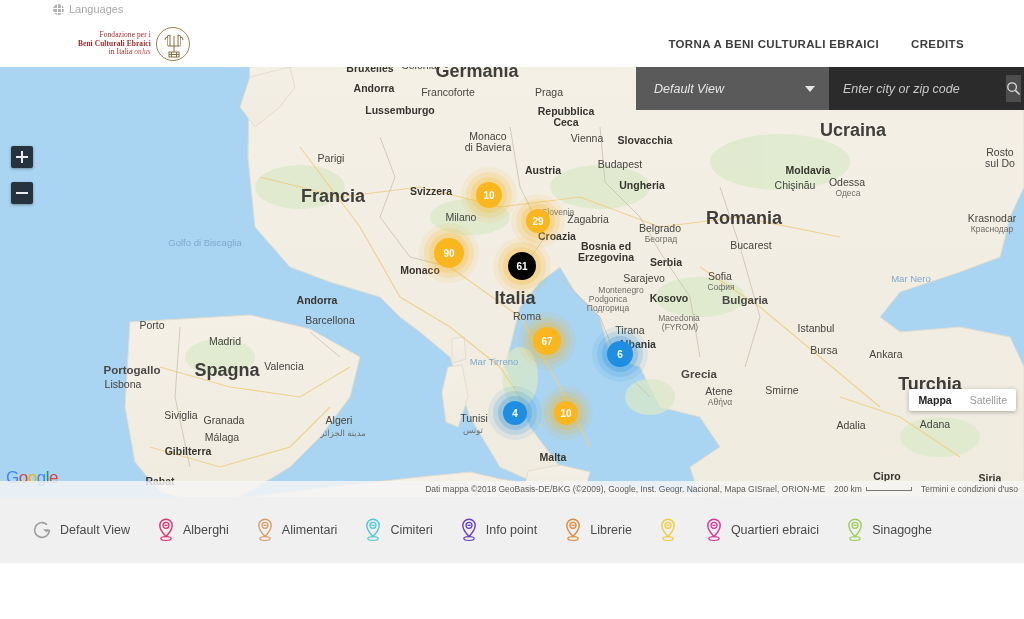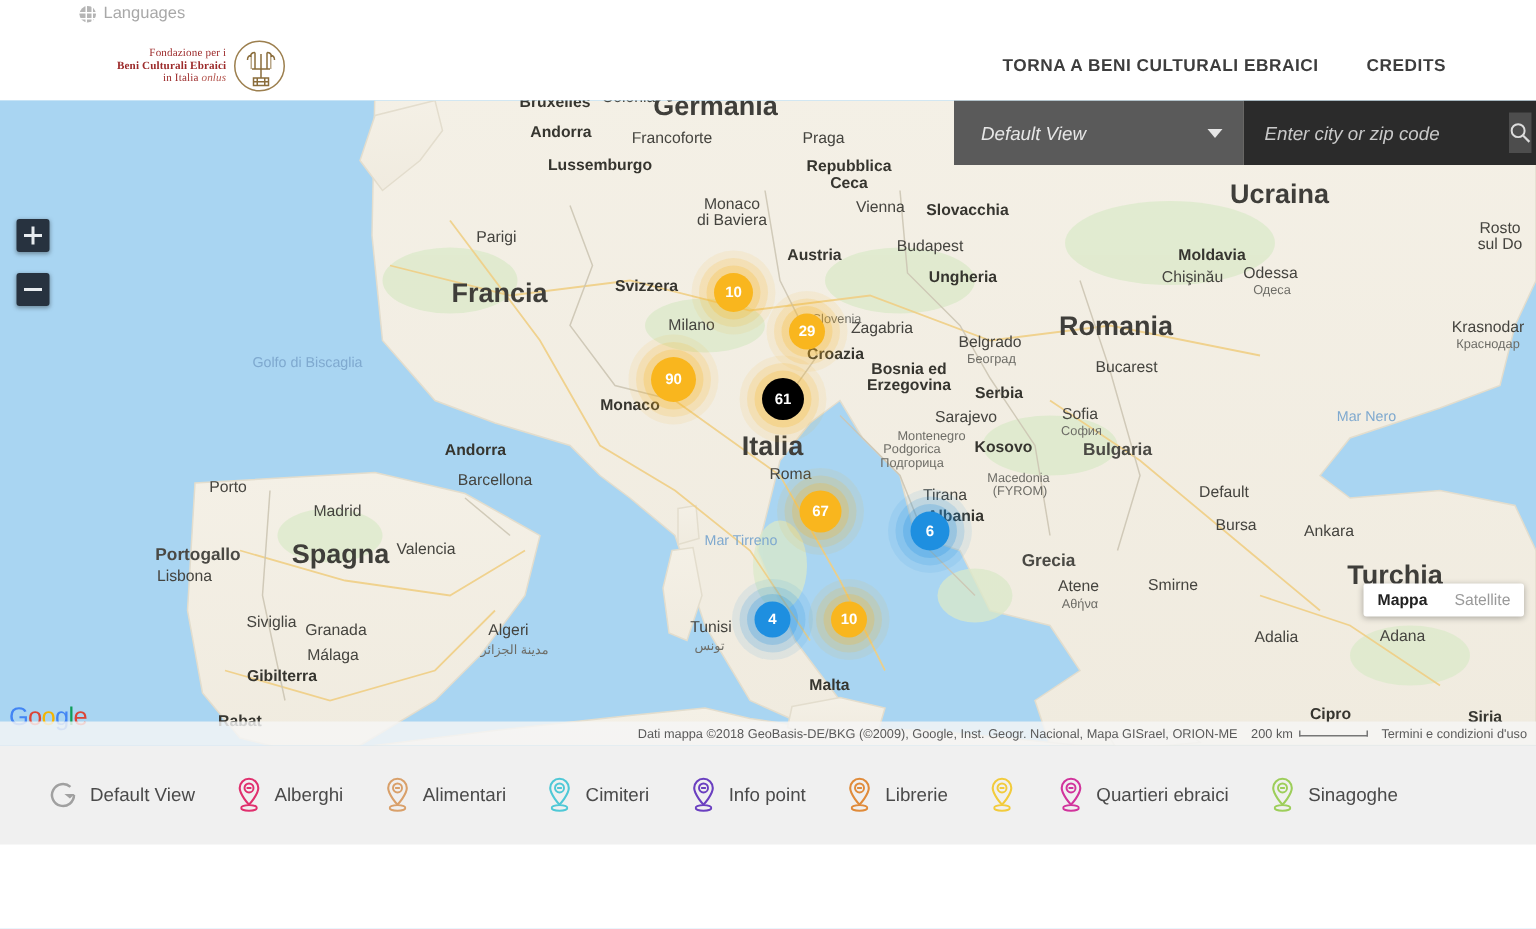--- a/index.html
+++ b/index.html
@@ -325,21 +325,21 @@
           <div class="mlabel tiny" style="left: 621px; top: 223px; transform: translate(-50%, -50%);">Montenegro</div>
           <div class="mlabel tiny" style="left: 608px; top: 232px; transform: translate(-50%, -50%);">Podgorica</div>
           <div class="mlabel tiny" style="left: 608px; top: 241px; transform: translate(-50%, -50%);">Подгорица</div>
           <div class="mlabel citybold" style="left: 669px; top: 231px; transform: translate(-50%, -50%);">Kosovo</div>
           <div class="mlabel med" style="left: 745px; top: 233px; transform: translate(-50%, -50%);">Bulgaria</div>
           <div class="mlabel city" style="left: 527px; top: 249px; transform: translate(-50%, -50%);">Roma</div>
           <div class="mlabel tiny" style="left: 679px; top: 251px; transform: translate(-50%, -50%);">Macedonia</div>
           <div class="mlabel tiny" style="left: 680px; top: 260px; transform: translate(-50%, -50%);">(FYROM)</div>
           <div class="mlabel city" style="left: 630px; top: 263px; transform: translate(-50%, -50%);">Tirana</div>
           <div class="mlabel citybold" style="left: 637px; top: 277px; transform: translate(-50%, -50%);">Albania</div>
-          <div class="mlabel city" style="left: 816px; top: 261px; transform: translate(-50%, -50%);">Default</div>
+          <div class="mlabel city" style="left: 816px; top: 261px; transform: translate(-50%, -50%);">Istanbul</div>
           <div class="mlabel city" style="left: 824px; top: 283px; transform: translate(-50%, -50%);">Bursa</div>
           <div class="mlabel city" style="left: 886px; top: 287px; transform: translate(-50%, -50%);">Ankara</div>
           <div class="mlabel big" style="left: 930px; top: 317px; transform: translate(-50%, -50%);">Turchia</div>
           <div class="mlabel med" style="left: 699px; top: 307px; transform: translate(-50%, -50%);">Grecia</div>
           <div class="mlabel city" style="left: 719px; top: 324px; transform: translate(-50%, -50%);">Atene</div>
           <div class="mlabel tiny" style="left: 720px; top: 335px; transform: translate(-50%, -50%);">Aθήνα</div>
           <div class="mlabel city" style="left: 782px; top: 323px; transform: translate(-50%, -50%);">Smirne</div>
           <div class="mlabel city" style="left: 851px; top: 358px; transform: translate(-50%, -50%);">Adalia</div>
           <div class="mlabel city" style="left: 935px; top: 357px; transform: translate(-50%, -50%);">Adana</div>
           <div class="mlabel citybold" style="left: 887px; top: 409px; transform: translate(-50%, -50%);">Cipro</div>

